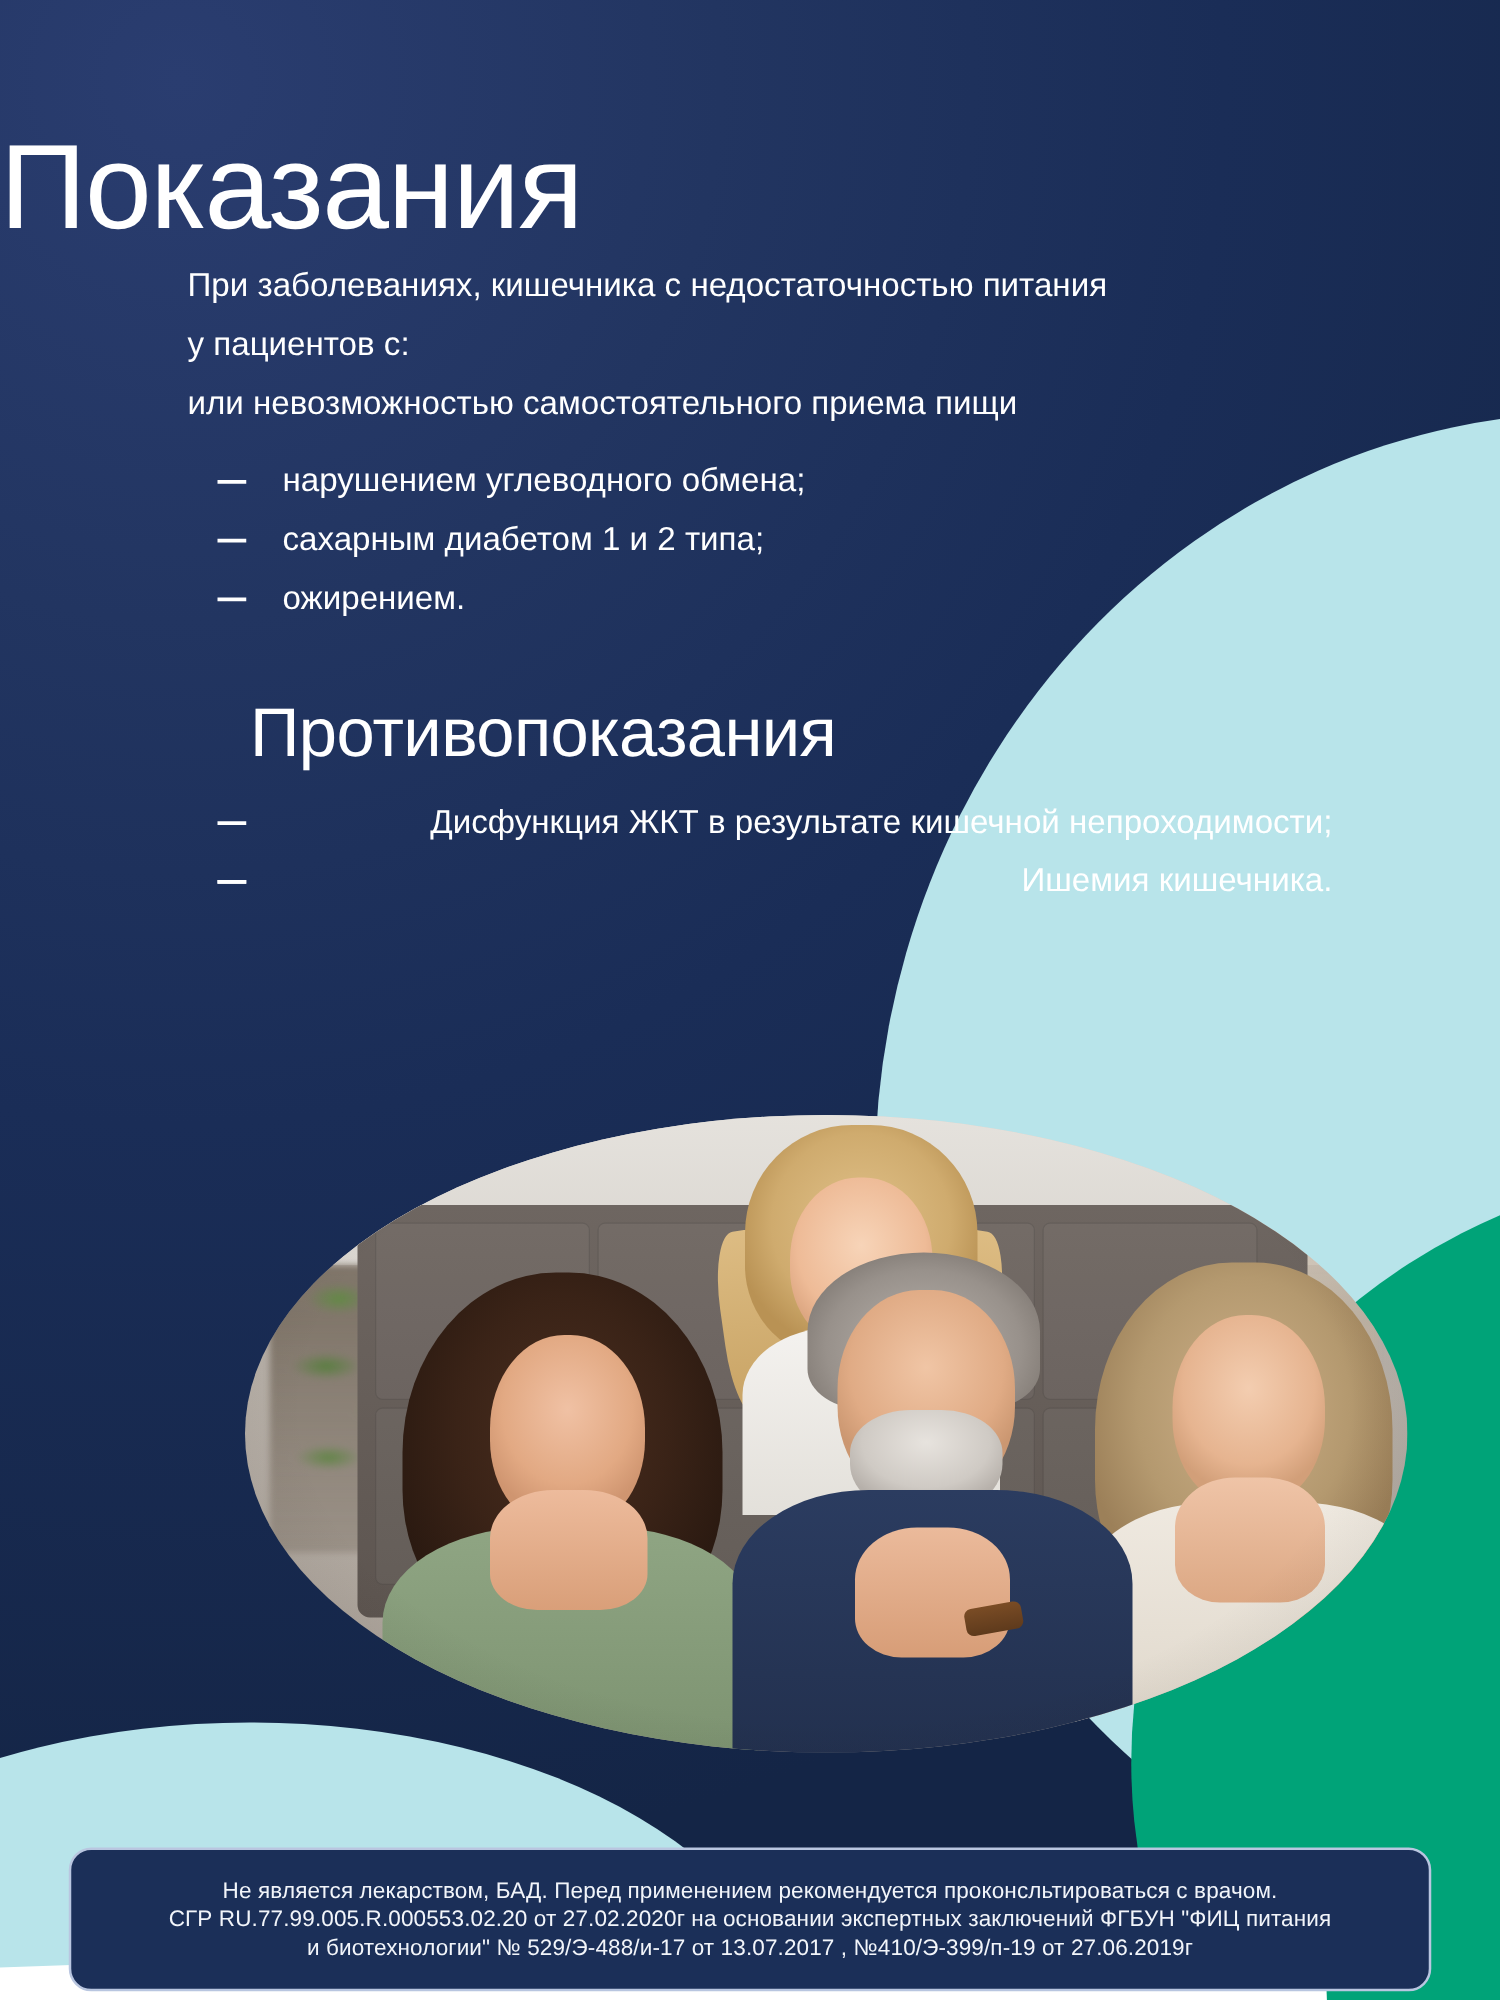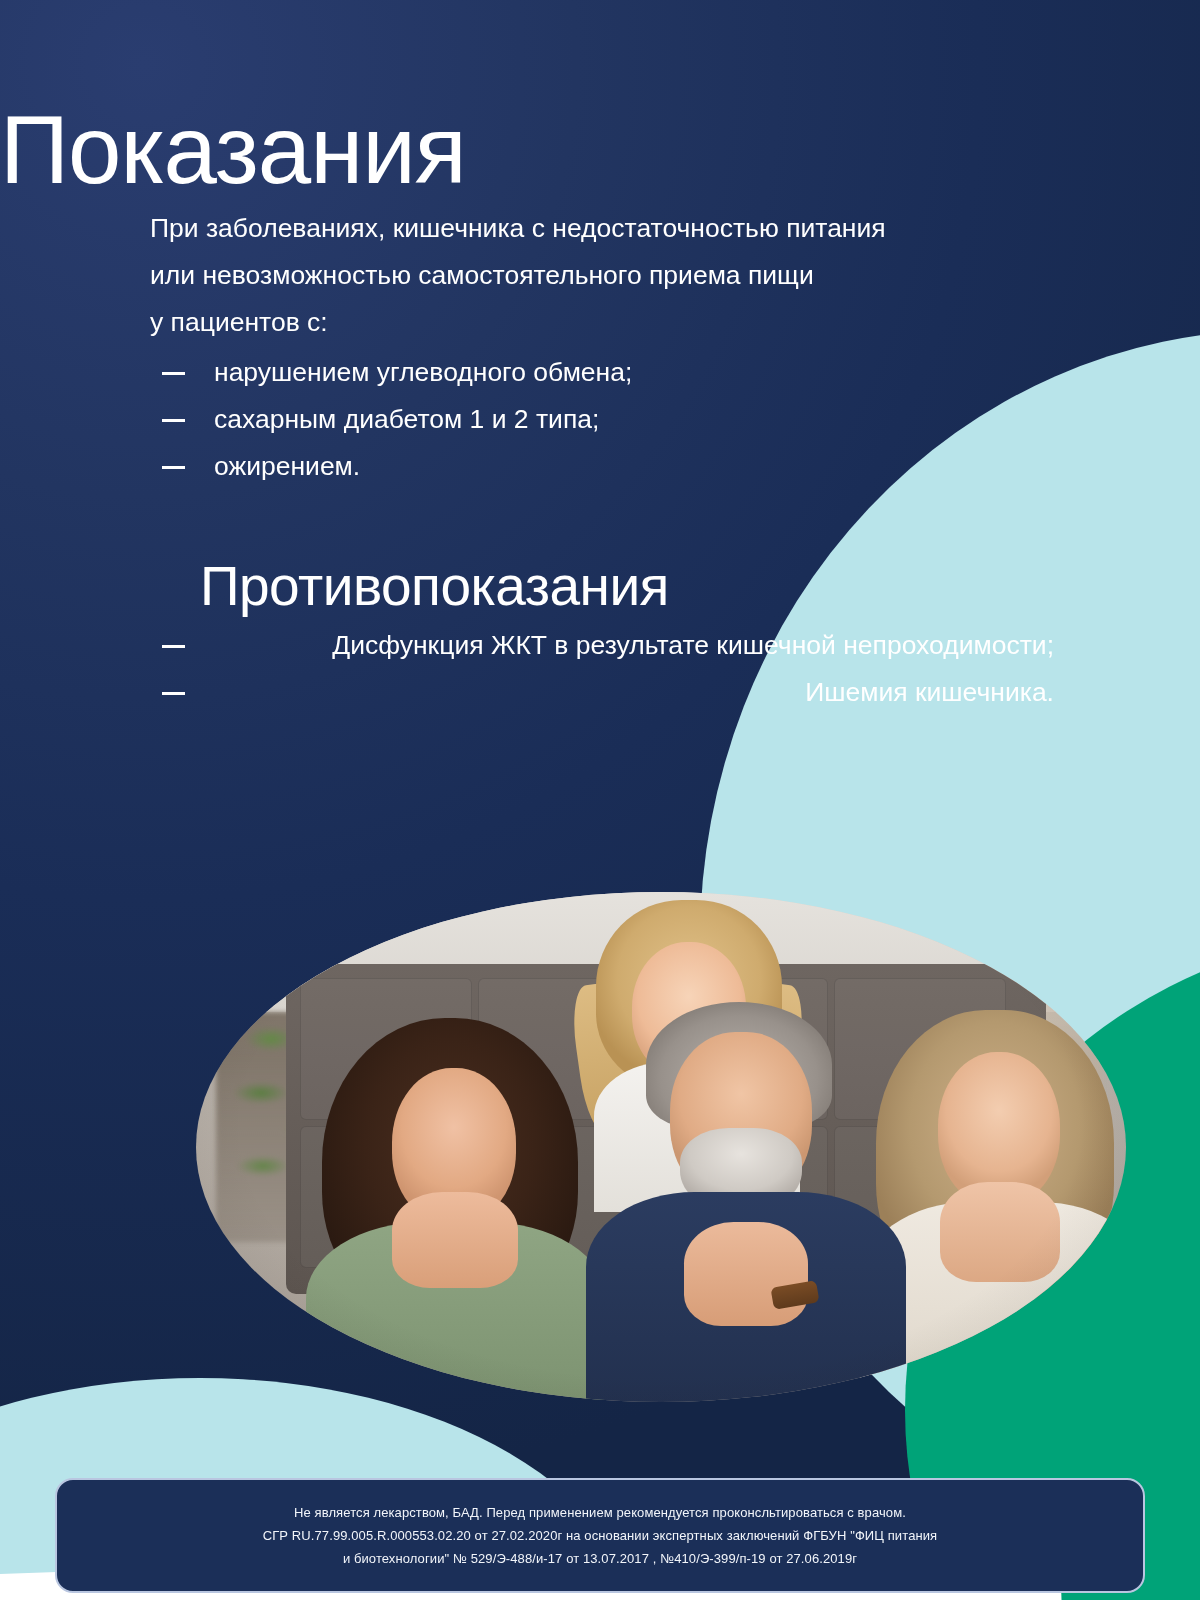--- a/index.html
+++ b/index.html
@@ -277,21 +277,21 @@
     top: 205px;
     width: 960px;
     color: #ffffff;
     font-size: 26.5px;
     line-height: 47px;
     font-weight: 400;
   }
 
   .bullets {
     position: absolute;
-    margin: 4px;
+    margin: 16px;
     padding: 0;
     list-style: none;
     color: #ffffff;
   }
   .bullets li {
     position: relative;
     padding-left: 60px;
     font-size: 26.5px;
     line-height: 47px;
     font-weight: 400;
@@ -319,21 +319,21 @@
     border: 2px solid #b9c6e0;
     border-radius: 18px;
     display: flex;
     flex-direction: column;
     align-items: center;
     justify-content: center;
   }
   .footer-box p {
     margin: 0;
     color: #f2f5fa;
-    font-size: 13px;
+    font-size: 18px;
     line-height: 23px;
     text-align: center;
     font-weight: 400;
     letter-spacing: 0.1px;
   }
 </style>
 </head>
 <body>
 
 <div id="poster">
@@ -388,22 +388,22 @@
   <div class="green-bottom-right"></div>
   <div class="cyan-bottom-circle"></div>
   <div class="white-bottom-strip"></div>
 
   <div class="content">
 
     <h1 class="h1" id="title-main">Показания</h1>
 
     <div class="lead">
       <div>При заболеваниях, кишечника с недостаточностью питания</div>
+      <div>у пациентов с:</div>
       <div>или невозможностью самостоятельного приема пищи</div>
-      <div>у пациентов с:</div>
     </div>
 
     <ul class="bullets" id="list-indications">
       <li>
         <span class="dash"></span>
         <span>нарушением углеводного обмена;</span>
       </li>
       <li>
         <span class="dash"></span>
         <span>сахарным диабетом 1 и 2 типа;</span>

